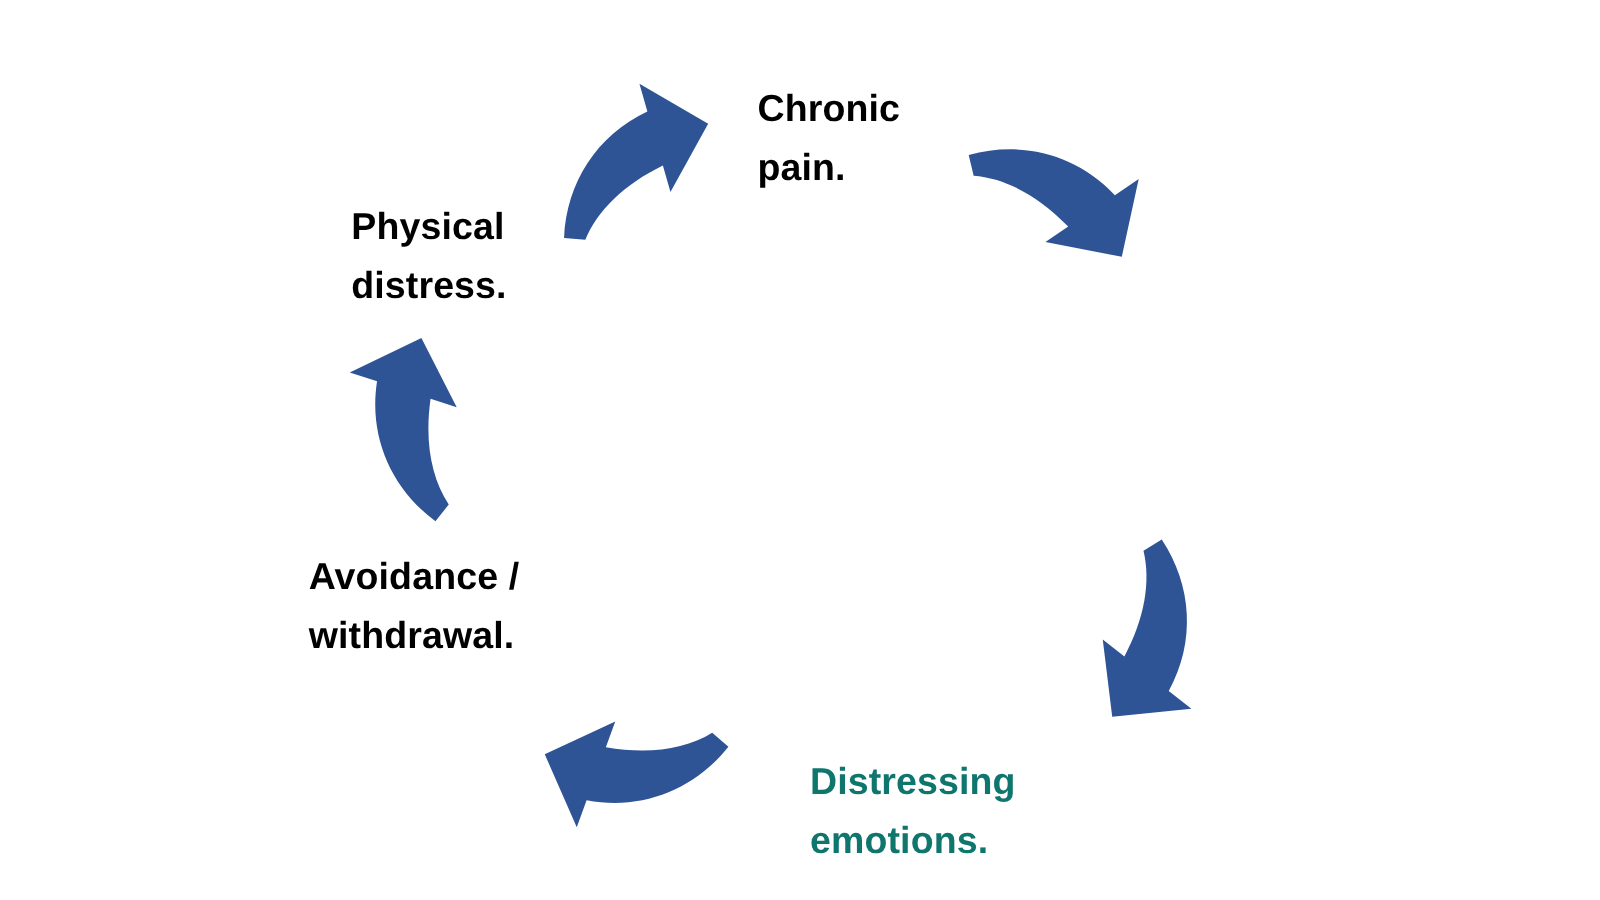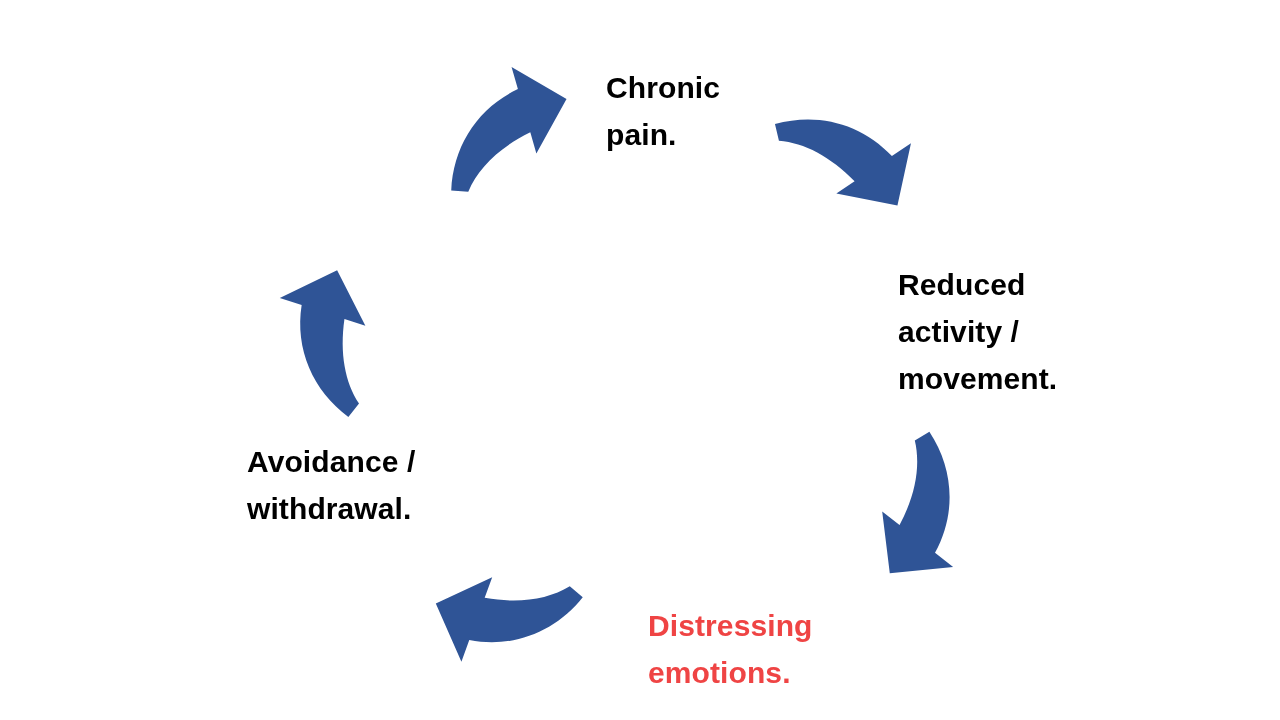--- a/index.html
+++ b/index.html
@@ -84,24 +84,23 @@
     </g>
 
     <g>
       <use href="#curved-arrow-glyph" fill="#2F5496" transform="translate(325,300) rotate(-72) scale(1.0)"></use>
     </g>
   </svg>
 
   <div class="node-label label-left-align" id="label-chronic-pain" style="color: rgb(0, 0, 0);">Chronic
 pain.</div>
 
-  <div class="node-label label-left-align" id="label-reduced-activity" style="color: rgb(0, 0, 0);">Reduced
-activity /
-movement.</div>
 
-  <div class="node-label label-left-align" id="label-distressing" style="color: #ef4444;">Distressing
+  <div class="node-label label-left-align" id="label-distressing" style="color: #0f766e;">Distressing
 emotions.</div>
 
   <div class="node-label label-left-align" id="label-avoidance" style="color: rgb(0, 0, 0);">Avoidance /
 withdrawal.</div>
 
+  <div class="node-label label-left-align" id="label-physical-distress" style="color: rgb(0, 0, 0);">Physical
+distress.</div>
 
 </div>
 
 </body></html>

